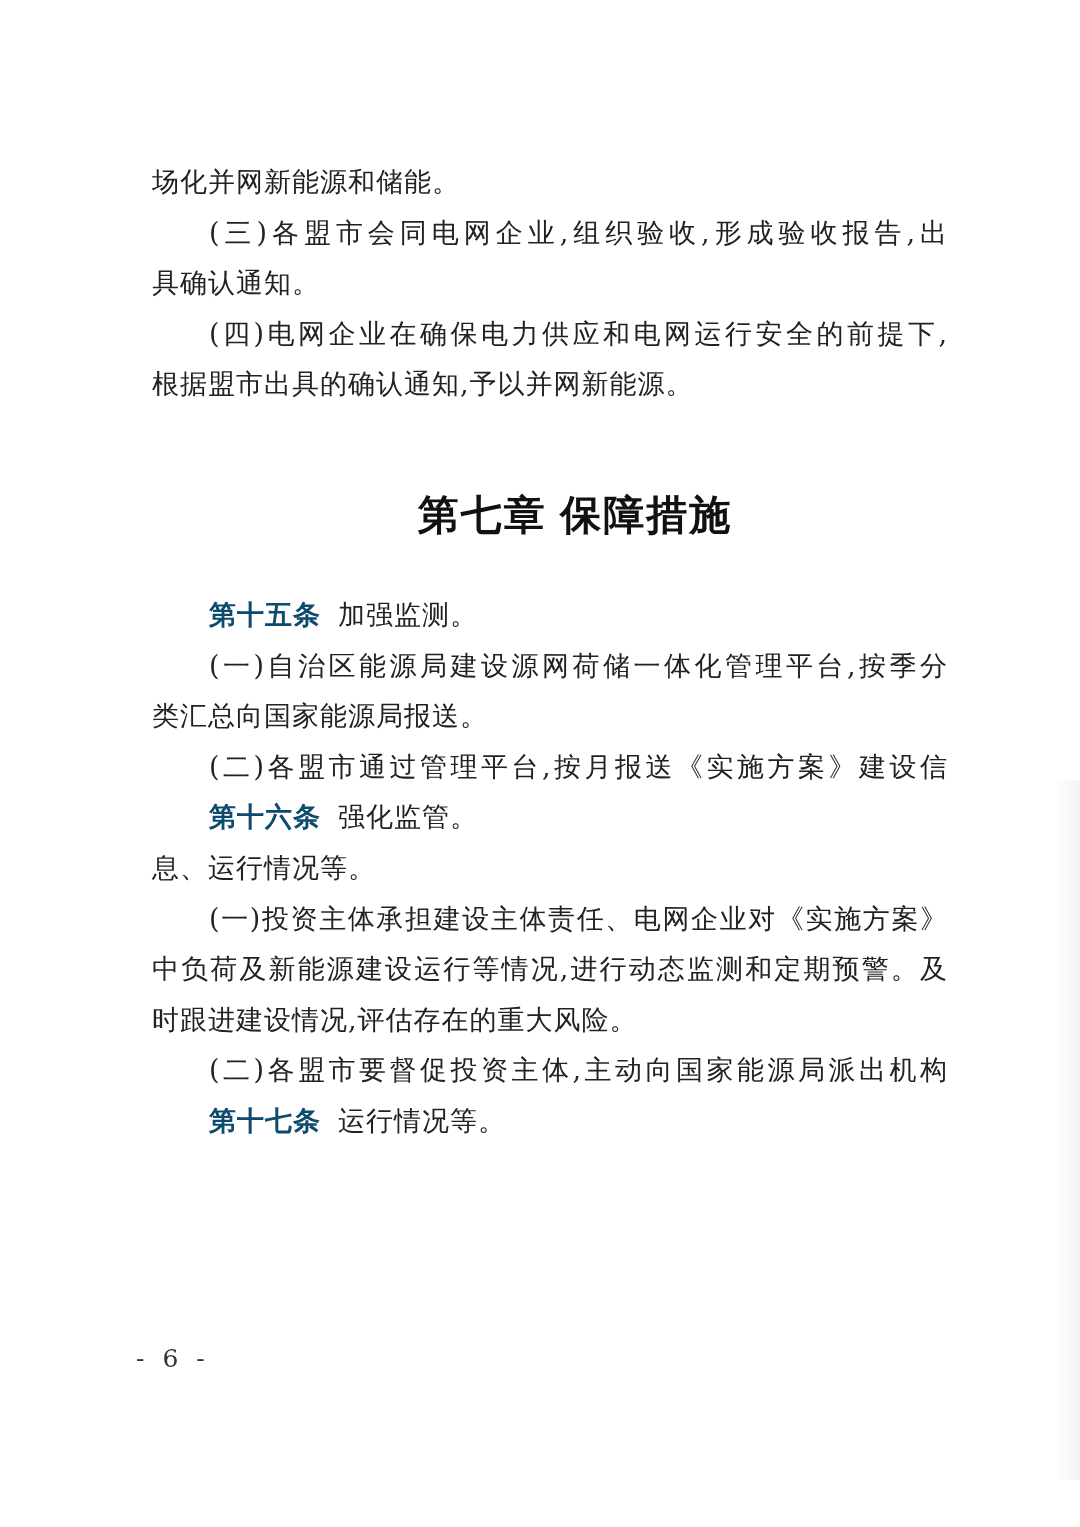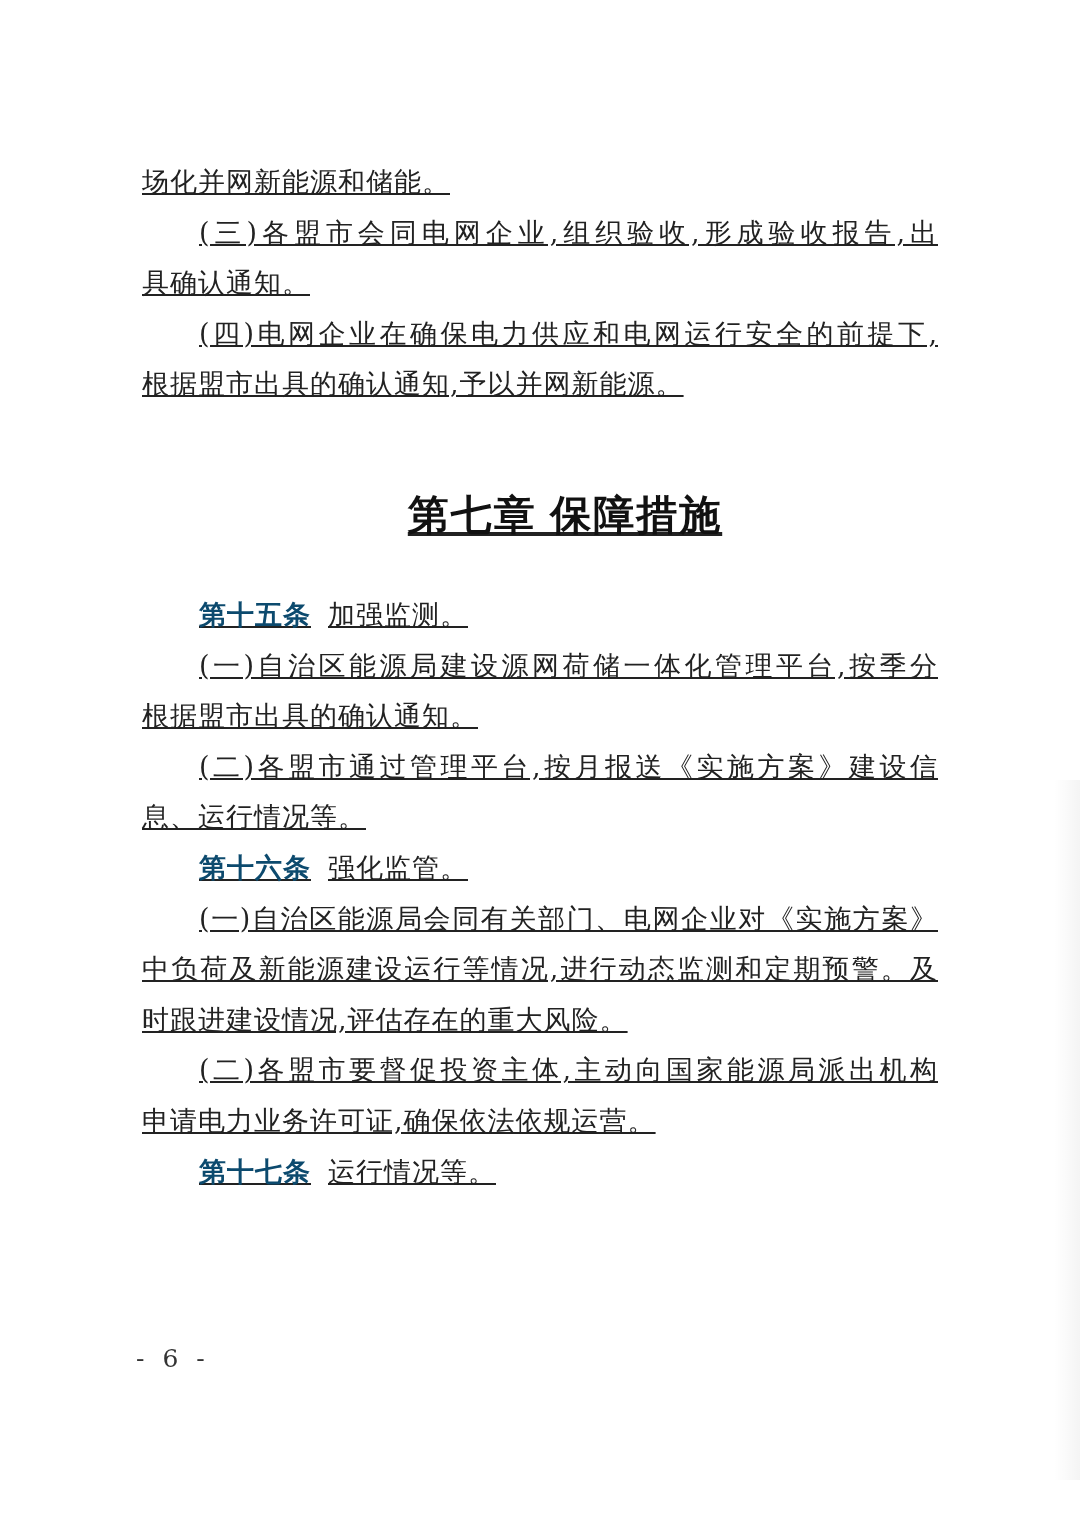--- a/index.html
+++ b/index.html
@@ -11,24 +11,23 @@
     position: relative;
     width: 1080px;
     height: 1527px;
     background: #ffffff;
     overflow: hidden;
     font-family: "DejaVu Serif", serif;
     color: #222222;
   }
   .text-col {
     position: absolute;
-    left: 142px;
+    left: 152px;
     top: 157px;
     width: 796px;
-    text-decoration: underline;
   }
   .line {
     height: 50.6px;
     line-height: 50.6px;
     font-size: 27px;
     letter-spacing: 1px;
     white-space: nowrap;
   }
   .line.full {
     white-space: normal;
@@ -89,32 +88,31 @@
     <div class="line">具确认通知。</div>
     <div class="line indent full">(四)电网企业在确保电力供应和电网运行安全的前提下,</div>
     <div class="line">根据盟市出具的确认通知,予以并网新能源。</div>
 
     <h2 class="chapter-row">第七章 保障措施</h2>
 
     <div class="line indent">
       <span class="art-label">第十五条</span><span class="art-title">加强监测。</span>
     </div>
     <div class="line indent full">(一)自治区能源局建设源网荷储一体化管理平台,按季分</div>
-    <div class="line">根据盟市出具的确认通知。</div>
+    <div class="line">类汇总向国家能源局报送。</div>
     <div class="line indent full">(二)各盟市通过管理平台,按月报送《实施方案》建设信</div>
-    <div class="line">息、运行情况等。</div>
-
     <div class="line indent">
       <span class="art-label">第十六条</span><span class="art-title">强化监管。</span>
     </div>
-    <div class="line indent full">(一)自治区能源局会同有关部门、电网企业对《实施方案》</div>
+
+    <div class="line">息、运行情况等。</div>
+    <div class="line indent full">(一)投资主体承担建设主体责任、电网企业对《实施方案》</div>
     <div class="line full">中负荷及新能源建设运行等情况,进行动态监测和定期预警。及</div>
     <div class="line">时跟进建设情况,评估存在的重大风险。</div>
     <div class="line indent full">(二)各盟市要督促投资主体,主动向国家能源局派出机构</div>
-    <div class="line">申请电力业务许可证,确保依法依规运营。</div>
 
     <div class="line indent">
       <span class="art-label">第十七条</span><span class="art-title">运行情况等。</span>
     </div>
 
   </div>
 
   <div class="page-num">- 6 -</div>
   <div class="scan-edge"></div>
 </div>

